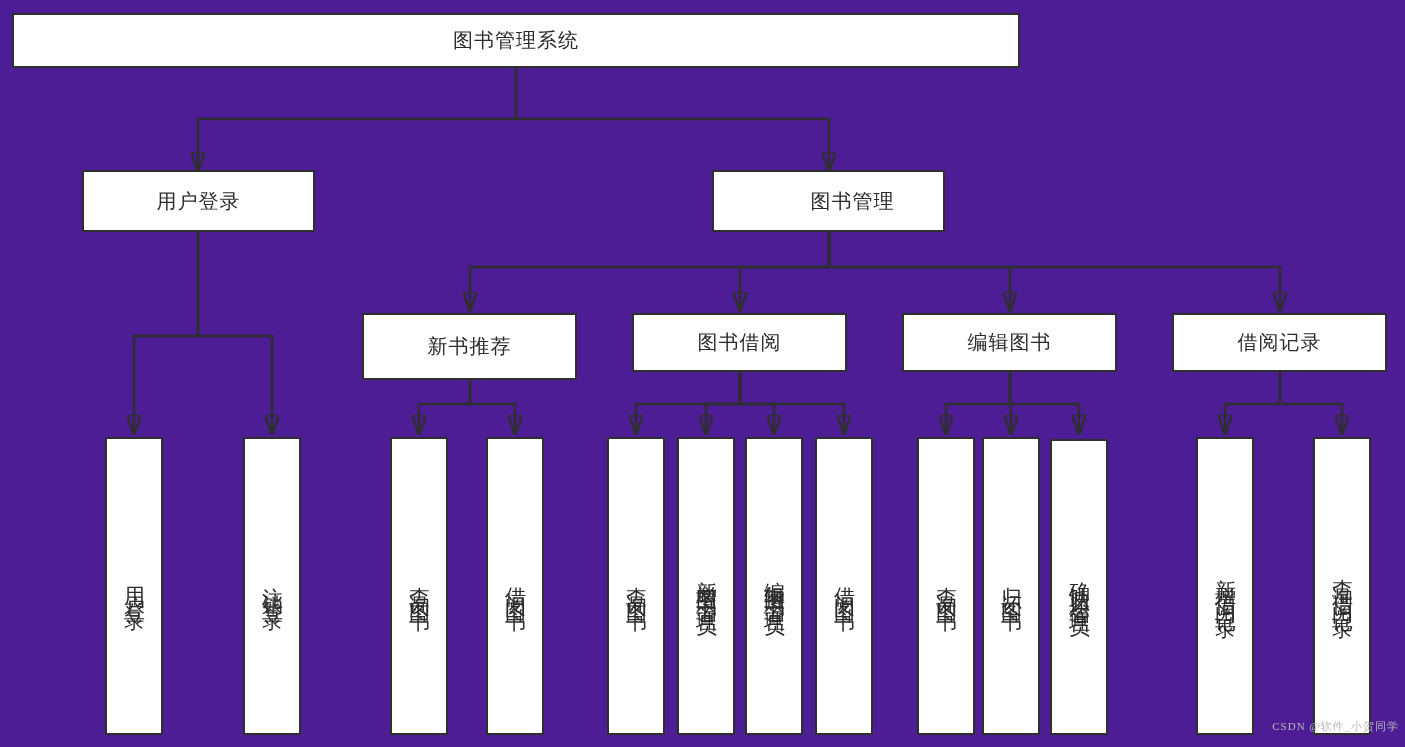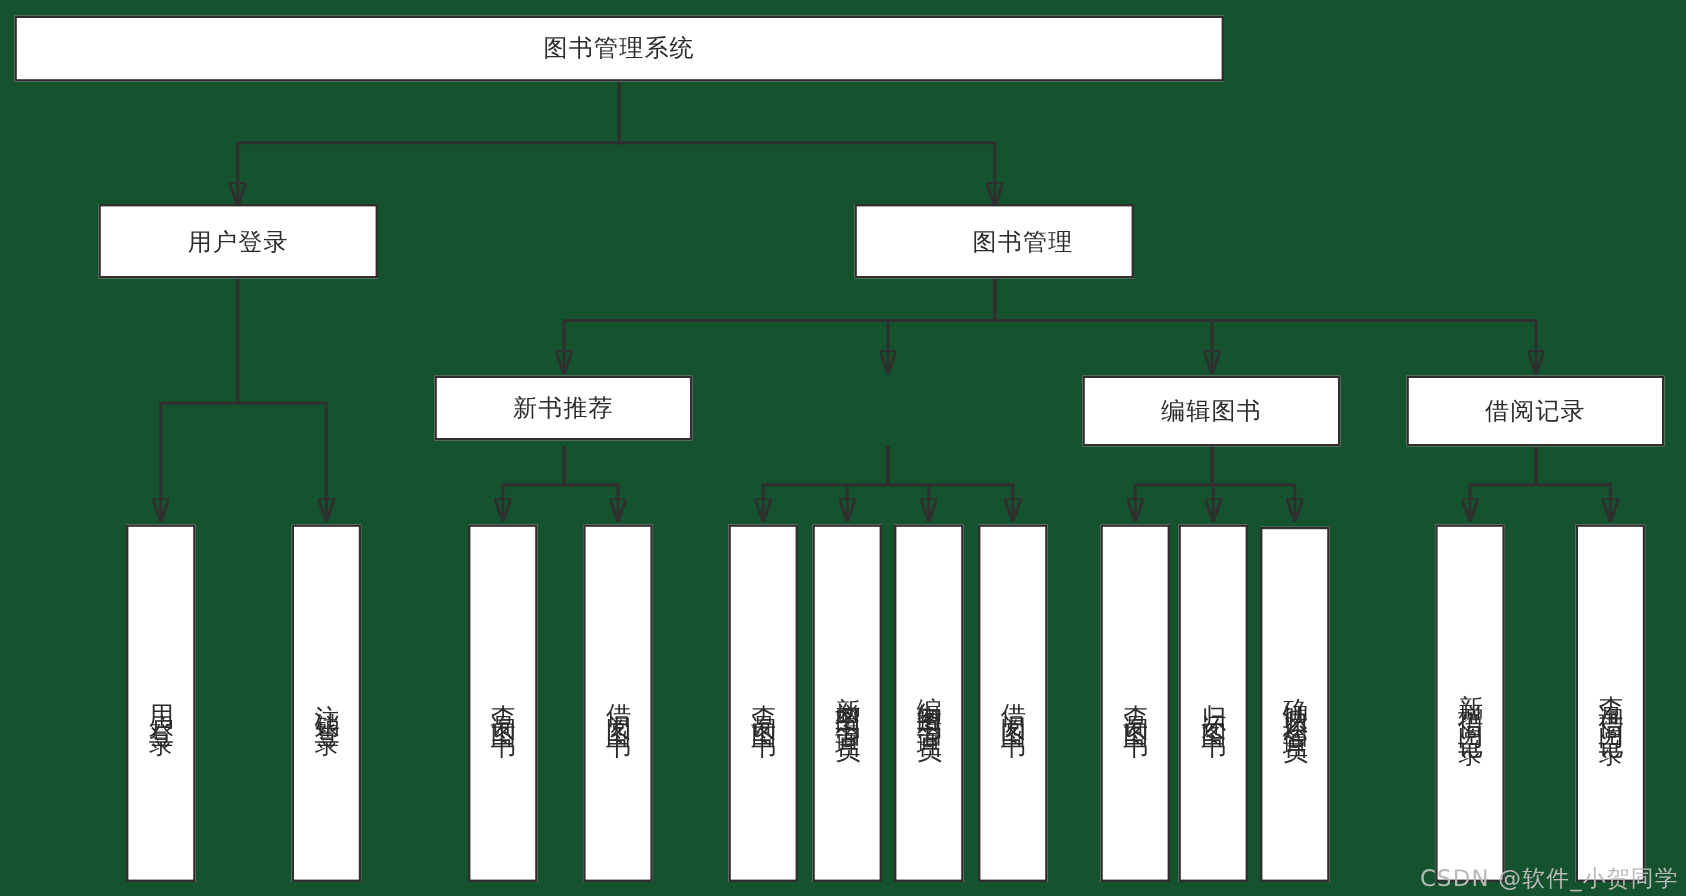--- a/index.html
+++ b/index.html
@@ -5,22 +5,23 @@
   html, body {
     margin: 0;
     padding: 0;
     background: #ffffff;
     font-family: "DejaVu Sans", "Liberation Sans", sans-serif;
   }
   #canvas {
     position: relative;
     width: 1405px;
     height: 747px;
-    background: #14532d;
+    background: #4c1d95;
     overflow: hidden;
+    font-family: Liberation Serif, serif;
   }
   .node {
     position: absolute;
     box-sizing: border-box;
     border: 2px solid #2f2f2f;
     background: #ffffff;
     color: #2b2b2b;
     display: flex;
     align-items: center;
     justify-content: center;
@@ -46,21 +47,21 @@
   }
   #edges path {
     fill: none;
     stroke: #2f2f2f;
     stroke-width: 2.5px;
   }
   .watermark {
     position: absolute;
     top: 719px;
     right: 6px;
-    font-size: 19px;
+    font-size: 11px;
     color: #b9b9b9;
     letter-spacing: 1px;
     white-space: nowrap;
     margin-left: 12px;
   }
 </style>
 </head>
 <body>
 
 <div id="canvas">
@@ -104,21 +105,22 @@
       <path d="M1280 372 V404 H1225 V433" marker-end="url(#arw)"></path>
       <path d="M1280 372 V404 H1342 V433" marker-end="url(#arw)"></path>
     </g>
   </svg>
 
   <div class="node hbox" style="left:12px; top:13px; width:1008px; height:55px;">图书管理系统</div>
 
   <div class="node hbox" style="left:82px; top:170px; width:233px; height:62px;">用户登录</div>
   <div class="node hbox" style="left:712px; top:170px; width:233px; height:62px;padding-left:48px;">图书管理</div>
 
-  <div class="node hbox" style="left:362px; top:313px; width:215px; height:54px;">新书推荐</div>
+  <div class="node hbox" style="left:362px; top:313px; width:215px; height:67px;">新书推荐</div>
+  <div class="node hbox" style="left:632px; top:313px; width:215px; height:59px;">图书借阅</div>
   <div class="node hbox" style="left:902px; top:313px; width:215px; height:59px;">编辑图书</div>
   <div class="node hbox" style="left:1172px; top:313px; width:215px; height:59px;">借阅记录</div>
 
   <div class="node vbox" style="left:105px; top:437px; width:58px; height:298px;">用户登录</div>
   <div class="node vbox" style="left:243px; top:437px; width:58px; height:298px;">注销登录</div>
 
   <div class="node vbox" style="left:390px; top:437px; width:58px; height:298px;">查询图书</div>
   <div class="node vbox" style="left:486px; top:437px; width:58px; height:298px;">借阅图书</div>
 
   <div class="node vbox" style="left:607px; top:437px; width:58px; height:298px;">查询图书</div>

